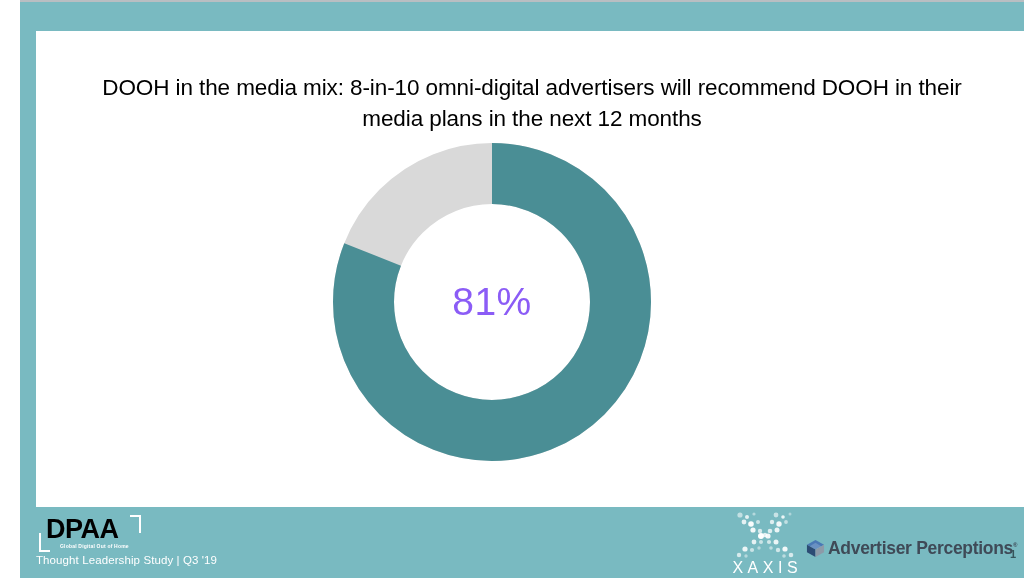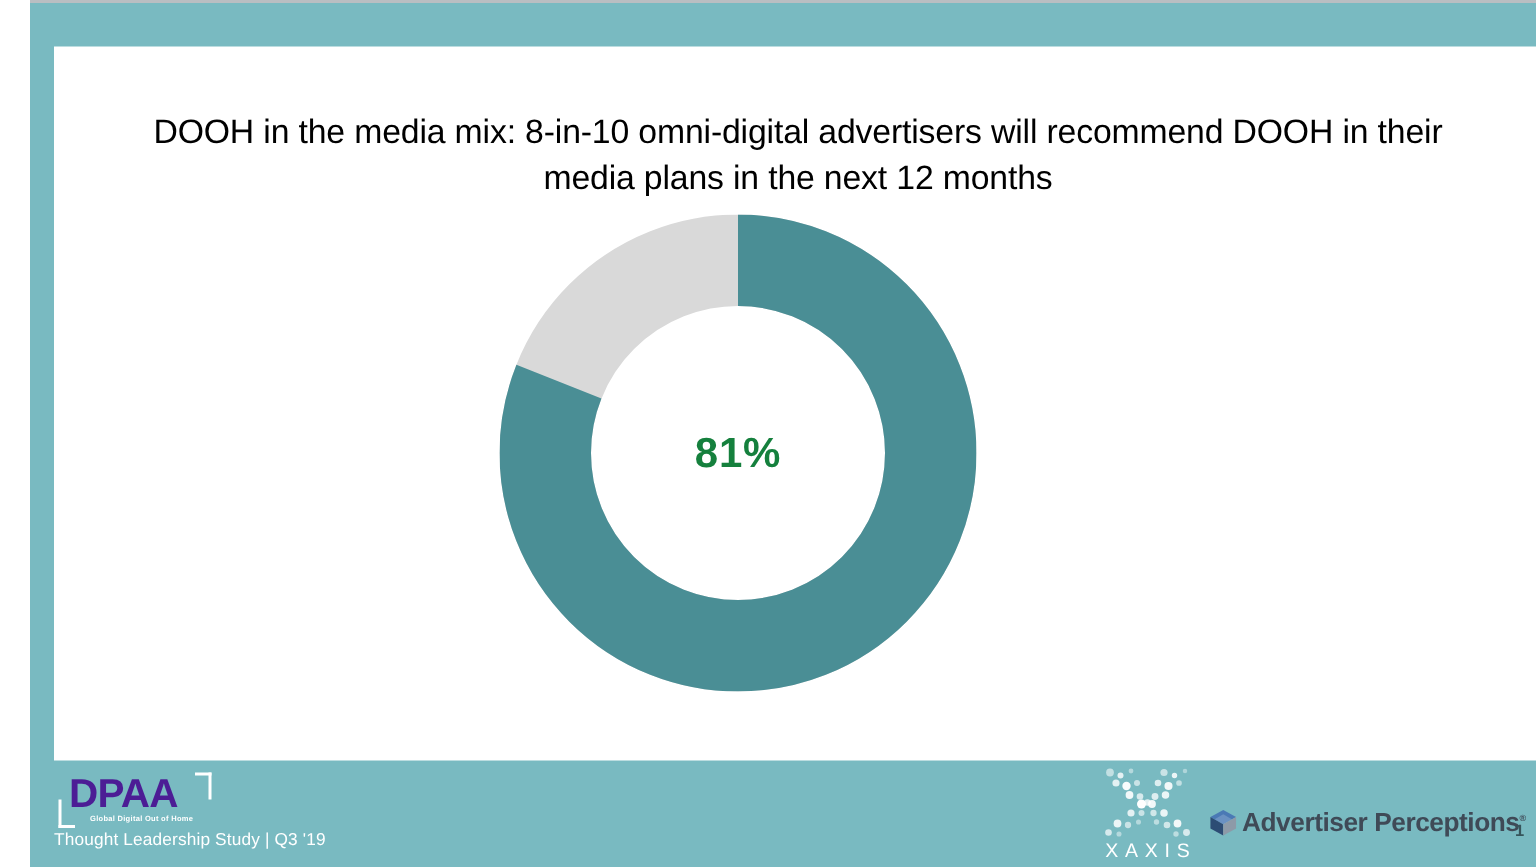--- a/index.html
+++ b/index.html
@@ -71,23 +71,23 @@
   }
   #donut-center-label {
     position: absolute;
     left: 0;
     top: 0;
     width: 318px;
     height: 318px;
     display: flex;
     align-items: center;
     justify-content: center;
-    font-size: 28px;
-    font-weight: bold;
-    color: #15803d;
+    font-size: 39px;
+    font-weight: normal;
+    color: #8b5cf6;
     letter-spacing: 0.5px;
     pointer-events: none;
   }
 
   
   #legend {
     position: absolute;
     left: 655px;
     top: 240px;
     width: 270px;
@@ -116,21 +116,21 @@
     top: 8px;
     width: 108px;
     height: 38px;
   }
   #dpaa-wordmark {
     position: absolute;
     left: 8px;
     top: 1px;
     font-size: 27px;
     font-weight: bold;
-    color: #4c1d95;
+    color: #000000;
     letter-spacing: -0.5px;
     line-height: 27px;
   }
   #dpaa-tagline {
     position: absolute;
     left: 22px;
     top: 28px;
     font-size: 5px;
     font-weight: bold;
     color: #ffffff;
@@ -181,21 +181,21 @@
     top: 0;
     width: 84px;
     height: 48px;
   }
   #xaxis-wordmark {
     position: absolute;
     left: 0;
     top: 48px;
     width: 84px;
     text-align: center;
-    font-size: 13px;
+    font-size: 16px;
     color: #ffffff;
     letter-spacing: 4.5px;
     text-indent: 4.5px;
   }
 
   
   #ap-logo {
     position: absolute;
     left: 786px;
     top: 30px;

